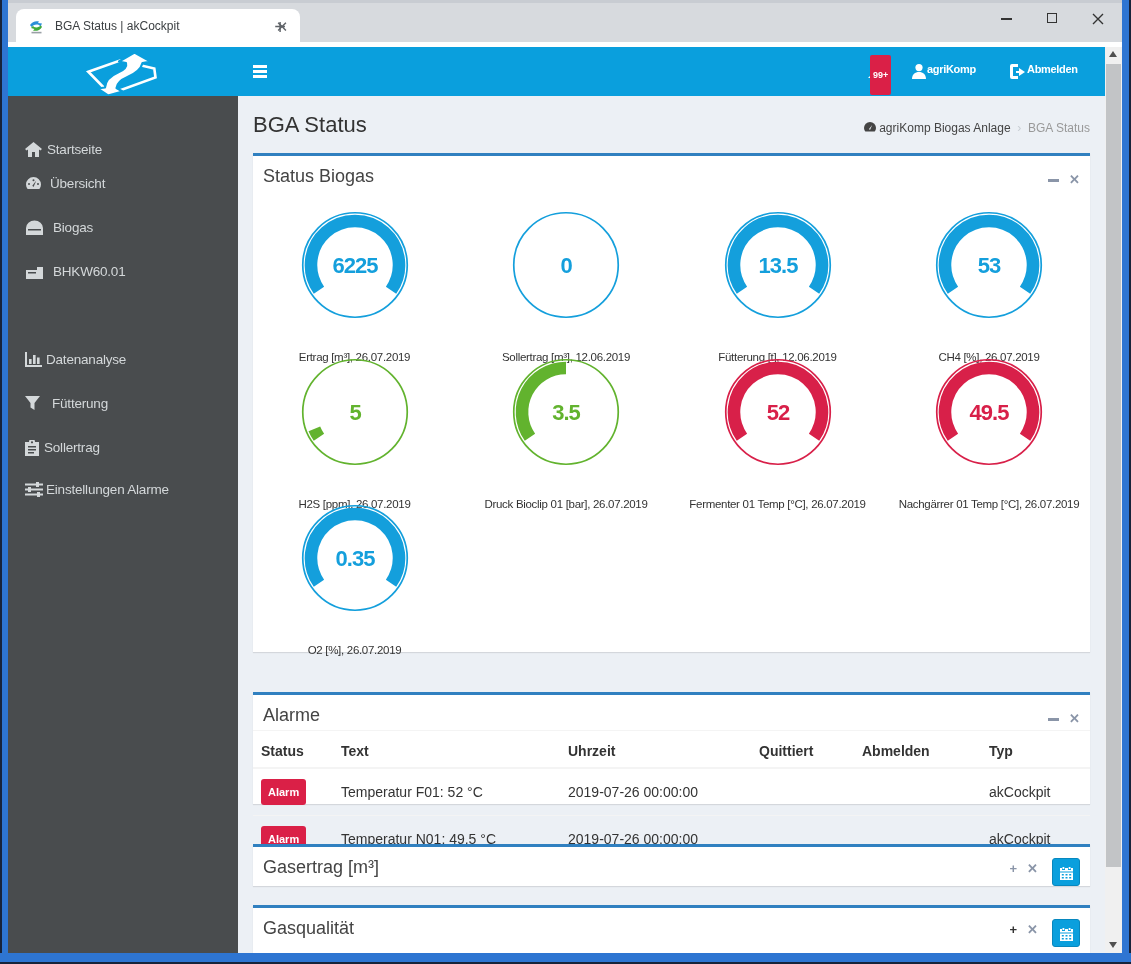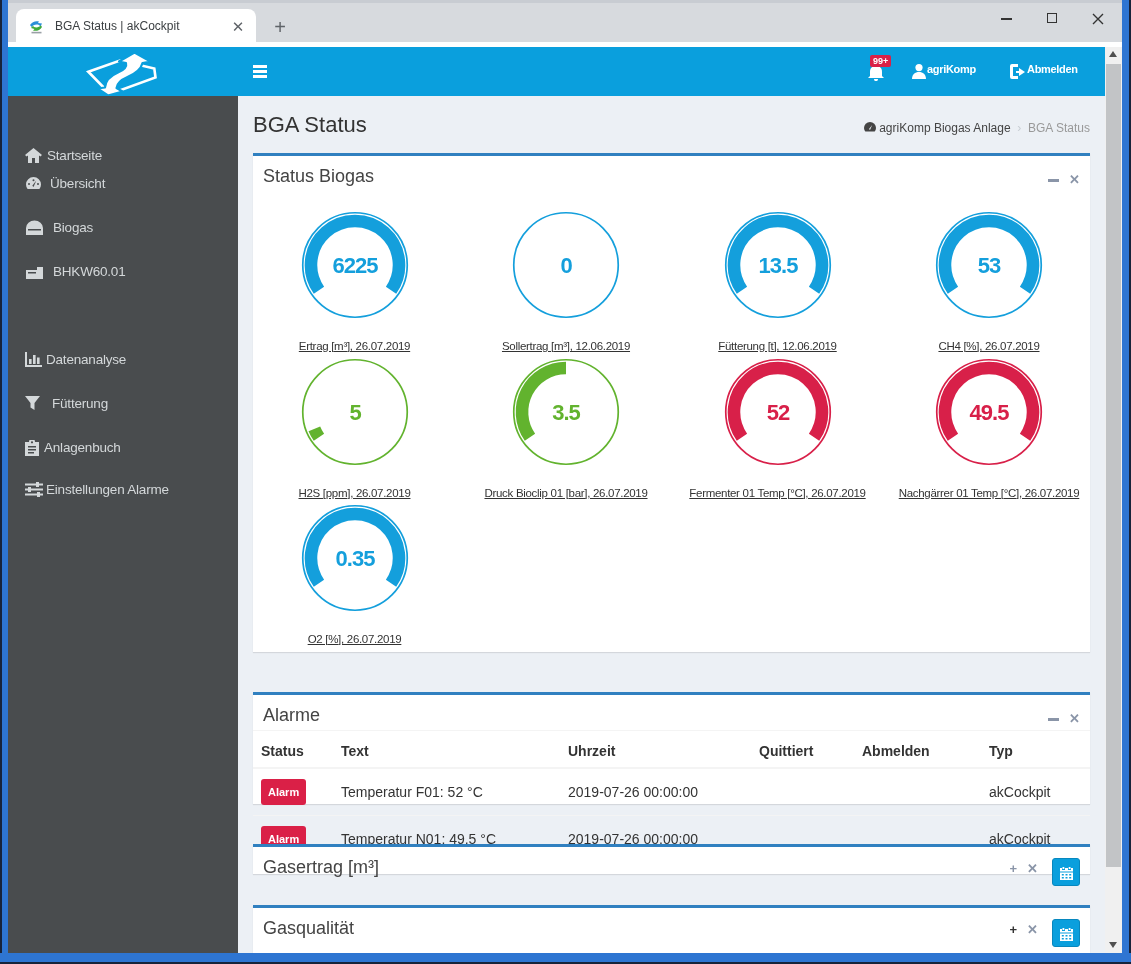--- a/index.html
+++ b/index.html
@@ -8,21 +8,21 @@
   .abs { position:absolute; }
 
   
   #frame-left  { left:0; top:0; width:8px; height:964px; background:#2e75d2; border-left:2px solid #17233a; }
   #frame-right { right:0; top:0; width:9px; height:964px; background:#2e75d2; border-right:2px solid #17233a; }
   #frame-bottom{ left:0; bottom:0; width:1131px; height:11px; background:#2e75d2; border-bottom:2px solid #17233a; }
 
   
   #chrome { left:2px; top:0; width:1127px; height:47px; background:#d7dade; border-top:3px solid #c8ccd2; }
   #chrome .whitestrip { position:absolute; left:0; bottom:0; width:100%; height:5px; background:#fff; }
-  #tab { position:absolute; left:14px; top:6px; width:240px; height:36px; background:#fff; border-radius:8px 8px 0 0; }
+  #tab { position:absolute; left:14px; top:6px; width:284px; height:36px; background:#fff; border-radius:8px 8px 0 0; }
   #tab .title { position:absolute; left:39px; top:10px; font-size:12px; color:#3c4043; white-space:nowrap; }
   #tab .tclose { position:absolute; right:10px; top:10px; width:16px; height:16px; color:#5f6368; font-size:15px; line-height:16px; text-align:center; }
   #newtab { position:absolute; left:268px; top:15px; width:20px; height:20px; color:#5f6368; font-size:20px; line-height:18px; text-align:center; }
   .winbtn { position:absolute; top:0; width:46px; height:32px; color:#222; text-align:center; line-height:30px; font-size:15px; }
 
   
   #navbar { left:8px; top:47px; width:1114px; height:49px; background:#0a9fdd; }
   #hamburger { position:absolute; left:245px; top:18px; width:14px; height:13px; }
   #hamburger div { height:3px; background:#fff; margin-bottom:2px; }
   .navtext { color:#fff; font-size:11px; font-weight:700; letter-spacing:-0.3px; }
@@ -39,21 +39,21 @@
   #crumb { position:absolute; right:15px; top:25px; font-size:12px; color:#444; }
   #crumb .muted { color:#999; }
 
   .box { position:absolute; left:15px; width:837px; background:#fff; border-top:3px solid #3080c0; box-shadow:0 1px 1px rgba(0,0,0,0.1); }
   .box .btitle { position:absolute; left:10px; top:10px; font-size:18px; color:#444; }
   .btools { position:absolute; right:10px; top:14px; color:#8a95a8; }
   .btools span { margin-left:10px; font-weight:700; font-size:13px; }
   .btools .mbar { display:inline-block; width:11px; height:3px; background:#8a95a8; vertical-align:2px; }
 
   .gauge { position:absolute; width:212px; text-align:center; }
-  .gauge .cap { font-size:11.5px; letter-spacing:-0.3px; color:#333; margin-top:17px;text-decoration:underline; }
+  .gauge .cap { font-size:11.5px; letter-spacing:-0.3px; color:#333; margin-top:28px; }
 
   
   table.alarm { border-collapse:collapse; width:100%; font-size:14px; color:#333; }
   table.alarm th { text-align:left; font-weight:700; padding:8px; border-bottom:2px solid #f4f4f4; }
   table.alarm td { padding:10px 8px; border-top:1px solid #f4f4f4; vertical-align:middle; }
   .badge { display:inline-block; background:#da2047; color:#fff; font-size:11px; font-weight:700; padding:7px 7px; border-radius:3px; }
 
   .calbtn { position:absolute; width:28px; height:28px; background:#0a9fdd; border:1px solid #0787be; border-radius:3px; text-align:center; padding-top:7px; }
 
   
@@ -94,37 +94,37 @@
   <div id="hamburger">
       <div></div>
       <div></div>
       <div></div>
     </div>
 
   <svg style="position:absolute;left:859px;top:17px" width="18" height="17" viewBox="0 0 18 17">
     <path d="M9 0 a2 2 0 0 1 2 2 a6 6 0 0 1 4 6 v4 l2 2 H1 l2 -2 v-4 a6 6 0 0 1 4 -6 a2 2 0 0 1 2 -2 z" fill="#fff"></path>
     <path d="M7 15 a2 2.2 0 0 0 4 0 z" fill="#fff"></path>
   </svg>
-  <div class="abs" style="left:862px;top:8px;background:#da2047;color:#fff;font-size:9px;font-weight:700;padding:1px 3px;border-radius:2px;">99+</div>
+  <div class="abs" style="left:862px;top:8px;background:#da2047;color:#fff;font-size:9px;font-weight:700;padding:15px 3px;border-radius:2px;">99+</div>
 
   <svg style="position:absolute;left:904px;top:17px" width="14" height="15" viewBox="0 0 14 15">
     <circle cx="7" cy="3.6" r="3.6" fill="#fff"></circle>
     <path d="M0 15 c0-4.4 3.1-7 7-7 s7 2.6 7 7 z" fill="#fff"></path>
   </svg>
   <span class="navtext abs" style="left:919px;top:16px;">agriKomp</span>
 
   <svg style="position:absolute;left:1002px;top:17px" width="17" height="15" viewBox="0 0 17 15">
     <path d="M8 0 H2 a2 2 0 0 0 -2 2 v11 a2 2 0 0 0 2 2 h6 v-3 H3 V3 h5 z" fill="#fff"></path>
     <path d="M9 4 v3 H6 v2 h3 v3 l6 -4 z" fill="#fff"></path>
   </svg>
   <span class="navtext abs" style="left:1019px;top:16px;">Abmelden</span>
 </div>
 
 <div class="abs" id="sidebar">
-    <div class="sitem" style="top: 39px; padding-left: 36px;">
+    <div class="sitem" style="top: 33px; padding-left: 36px;">
       <span class="ic"><svg width="17" height="15" viewBox="0 0 17 15">
           <path d="M8.5 0 L17 7 l-1.6 1.6 L14 7.4 V15 h-4 v-5 h-3 v5 H3 V7.4 L1.6 8.6 0 7 Z" fill="#d4d8da"></path>
         </svg></span>
       <span class="lab" style="left:39px">Startseite</span>
     </div>
     <div class="sitem" style="top: 67px;">
       <span class="ic"><svg width="17" height="15" viewBox="0 0 17 15">
           <path d="M8.5 1 a7.5 7.5 0 0 1 7.5 7.5 a7.4 7.4 0 0 1 -1.6 4.5 H2.6 A7.4 7.4 0 0 1 1 8.5 A7.5 7.5 0 0 1 8.5 1 z" fill="#d4d8da"></path>
           <path d="M8.5 11 l-1.2-1.2 4-5.2 z" fill="#494c4e"></path>
           <circle cx="4" cy="8" r="1" fill="#494c4e"></circle>
@@ -158,21 +158,21 @@
     <div class="sitem" style="top: 287px;">
       <span class="ic"><svg width="15" height="15" viewBox="0 0 15 15">
           <path d="M0 0 h15 L9.5 7 v7 l-4 -2.5 V7 Z" fill="#d4d8da"></path>
         </svg></span>
       <span class="lab" style="left:44px">Fütterung</span>
     </div>
     <div class="sitem" style="top: 331px;">
       <span class="ic"><svg width="14" height="16" viewBox="0 0 14 16">
           <path d="M0 2 h4 a3 3 0 0 1 6 0 h4 v14 H0 z M7 1.2 a1.1 1.1 0 1 0 0 2.2 a1.1 1.1 0 0 0 0 -2.2 z M3 6 h8 v1.4 H3 z M3 9 h8 v1.4 H3 z M3 12 h6 v1.4 H3 z" fill="#d4d8da" fill-rule="evenodd"></path>
         </svg></span>
-      <span class="lab" style="left:36px">Anlagenbuch</span>
+      <span class="lab" style="left:36px">Sollertrag</span>
     </div>
     <div class="sitem" style="top: 373px;">
       <span class="ic"><svg width="18" height="15" viewBox="0 0 18 15">
           <g fill="#d4d8da">
             <rect y="1.5" width="18" height="2"></rect>
             <rect y="6.5" width="18" height="2"></rect>
             <rect y="11.5" width="18" height="2"></rect>
             <rect x="11" y="0" width="3" height="5"></rect>
             <rect x="3" y="5" width="3" height="5"></rect>
             <rect x="12" y="10" width="3" height="5"></rect>
@@ -277,21 +277,21 @@
               <td>2019-07-26 00:00:00</td>
               <td></td>
               <td></td>
               <td>akCockpit</td>
             </tr>
       </tbody>
         </table>
     </div>
   </div>
 
-  <div class="box" id="box-gasertrag" style="top:748px;height:30px;">
+  <div class="box" id="box-gasertrag" style="top:748px;height:42px;">
     <div class="btitle">Gasertrag [m³]</div>
     <div class="btools" style="top:12px;right:52px;"><span>+</span><span>✕</span></div>
     <div class="calbtn" style="right:10px;top:11px;"><svg width="13" height="13" viewBox="0 0 13 13">
           <path fill="#fff" d="M2.5 0 h1.8 v2 H2.5 z M8.7 0 h1.8 v2 H8.7 z M0 1 h2 v2 h3 V1 h3 v2 h3 V1 h2 v3.6 H0 z M0 5.4 h13 V13 H0 z M1.8 7 h2 v1.6 h-2 z M5.5 7 h2 v1.6 h-2 z M9.2 7 h2 v1.6 h-2 z M1.8 10 h2 v1.6 h-2 z M5.5 10 h2 v1.6 h-2 z M9.2 10 h2 v1.6 h-2 z" fill-rule="evenodd"></path>
         </svg></div>
   </div>
 
   <div class="box" id="box-gasqual" style="top:809px;height:48px;">
     <div class="btitle">Gasqualität</div>
     <div class="btools" style="top:12px;right:52px;"><span style="color:#333;">+</span><span>✕</span></div>

